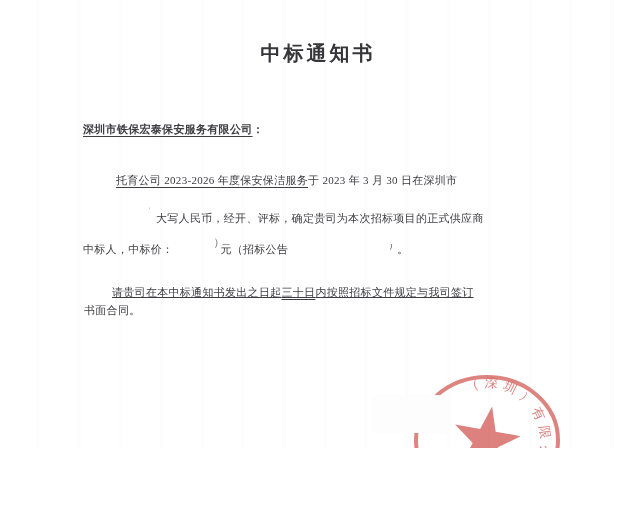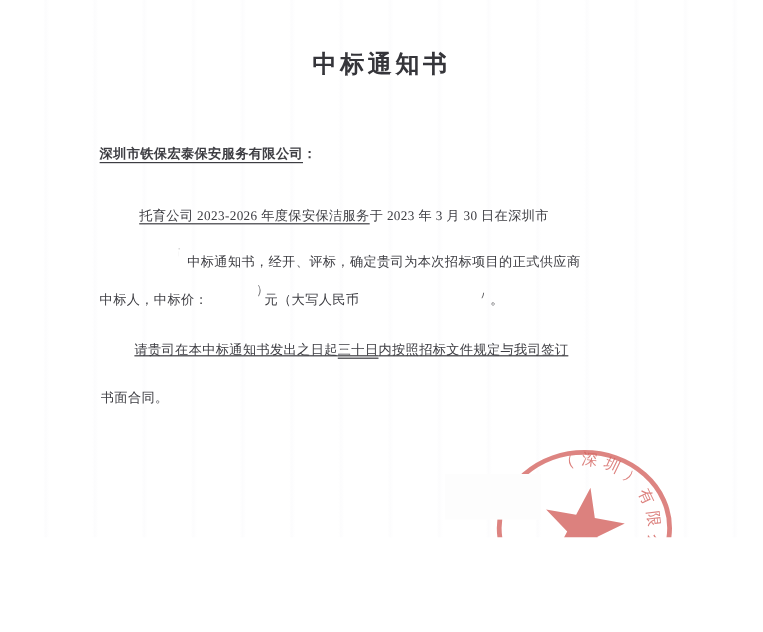--- a/index.html
+++ b/index.html
@@ -39,32 +39,32 @@
 
   <div class="line" style="left:83px;top:118px;">
     <span class="bold u">深圳市铁保宏泰保安服务有限公司</span><span class="bold">：</span>
   </div>
 
   <div class="line" style="left:116px;top:169px;">
     <span class="u">托育公司 2023-2026 年度保安保洁服务</span><span>于 2023 年 3 月 30 日在深圳市</span>
   </div>
 
   <div class="line" style="left:149px;top:200px;">
-    <span class="clip-r"><span>布</span></span><span>中标通知书，经开、评标，确定贵司为本次招标项目的正式供应商</span>
+    <span class="clip-r"><span>布</span></span><span>大写人民币，经开、评标，确定贵司为本次招标项目的正式供应商</span>
   </div>
 
   <div class="line" style="left:83px;top:231px;">
-    <span>中标人，中标价：</span><span class="gap" style="width:42px;"></span><span class="clip-l"><span>）</span></span><span>元（大写人民币</span><span class="gap" style="width:100px;"></span><span class="clip-b"><span>）</span></span><span>。</span>
+    <span>中标人，中标价：</span><span class="gap" style="width:42px;"></span><span class="clip-l"><span>）</span></span><span>元（招标公告</span><span class="gap" style="width:100px;"></span><span class="clip-b"><span>）</span></span><span>。</span>
   </div>
 
   <div class="line" style="left:112px;top:281px;text-decoration:underline;">
     <span>请贵司在本中标通知书发出之日起</span><span class="u">三十日</span><span>内按照招标文件规定与我司签订</span>
   </div>
 
-  <div class="line" style="left:84px;top:321px;text-align:center;">书面合同。</div>
+  <div class="line" style="left:84px;top:299px;text-align:center;">书面合同。</div>
 
 
   <svg class="stamp-svg" width="276" height="162" viewBox="360 365 276 162">
     <defs>
       <path id="rimtop" d="M 436,459 A 54,54 0 1 1 538,459" fill="none"></path>
       <path id="rimbot" d="M 533,471 A 52,52 0 0 1 441,473" fill="none"></path>
     </defs>
     <g opacity="0.78">
       <ellipse cx="487" cy="440" rx="71" ry="63" fill="none" stroke="#d4625e" stroke-width="4"></ellipse>
     </g>

